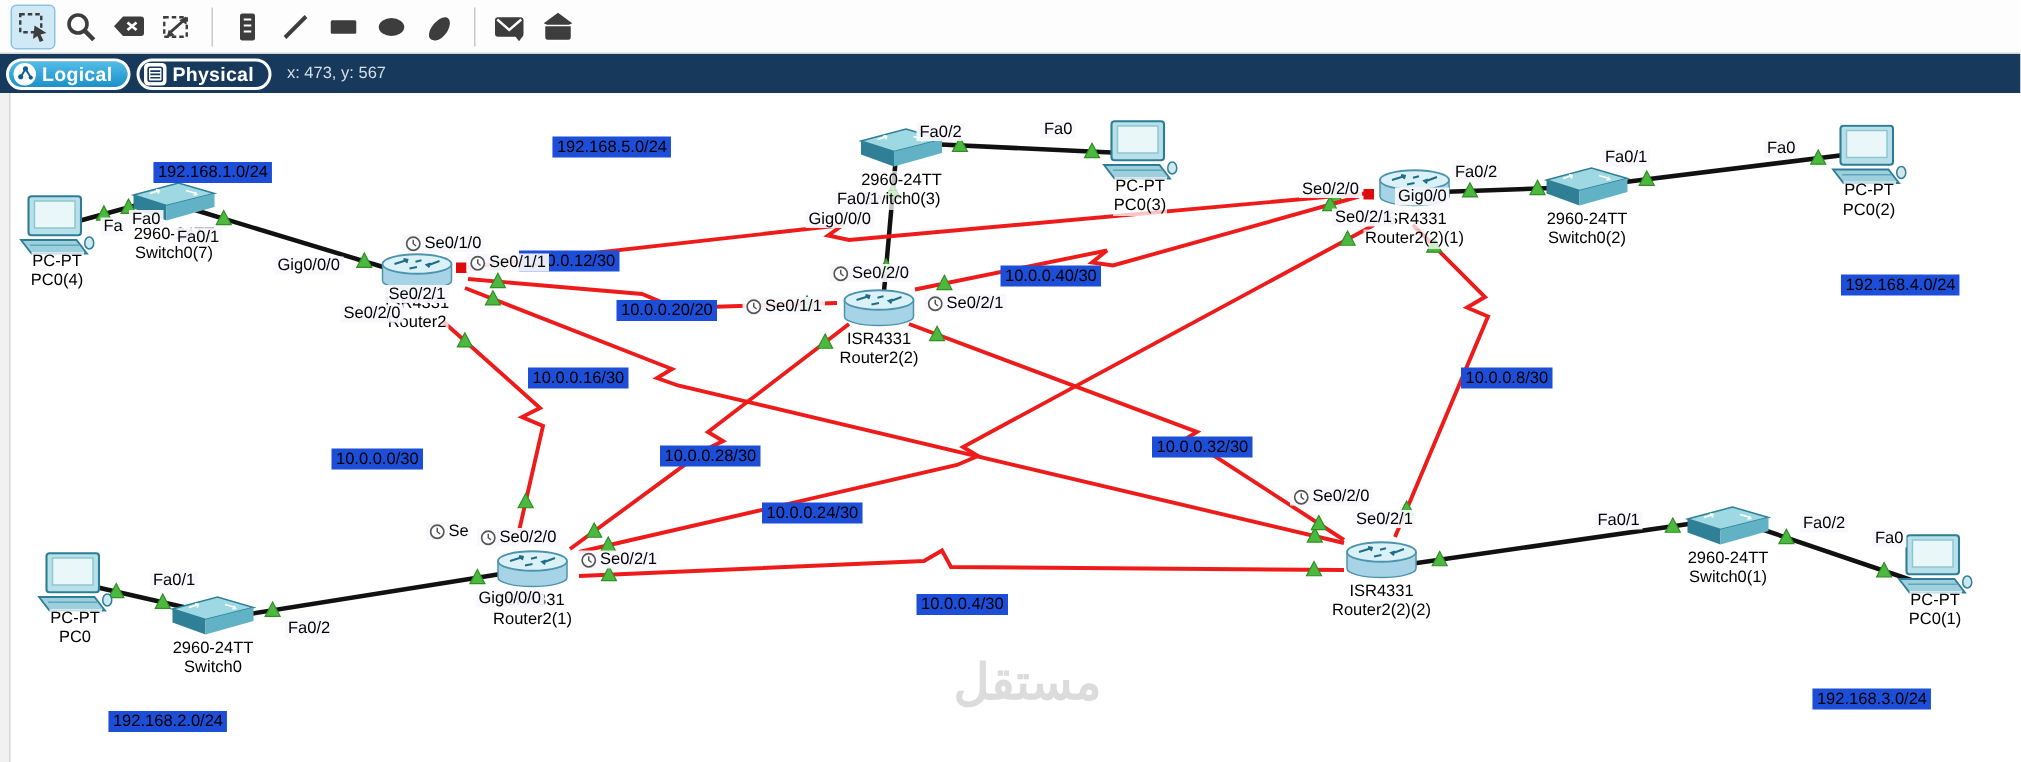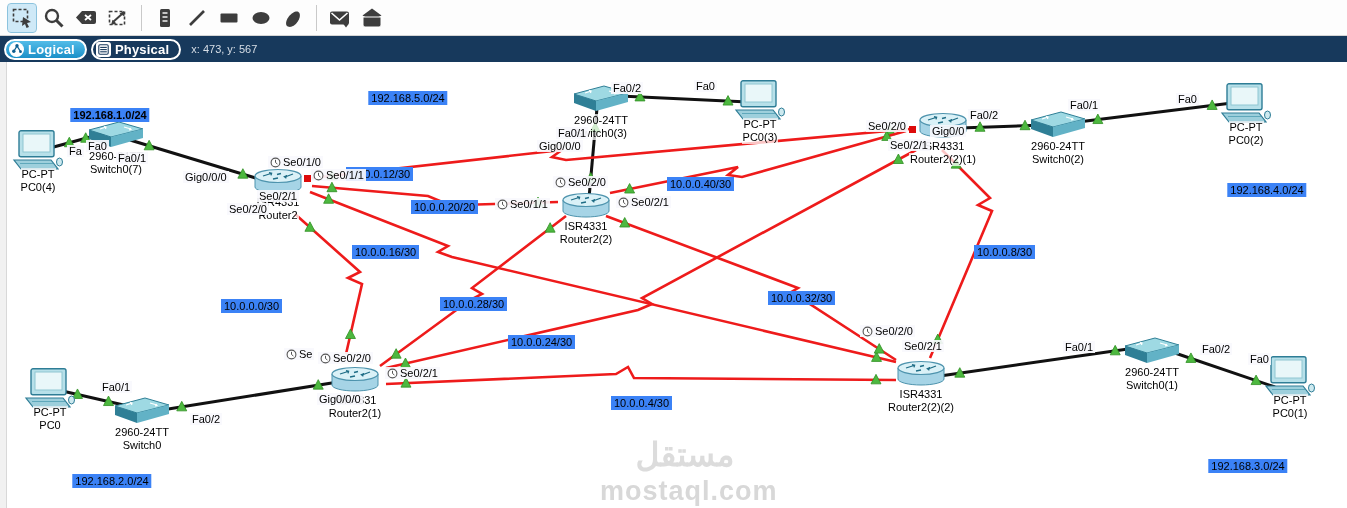--- a/index.html
+++ b/index.html
@@ -22,21 +22,21 @@
   .pill span.lbl { color:#fff; font-weight:bold; font-size:13px; letter-spacing:.2px; }
   #coords { color:#d7dee6; font-size:11px; margin-left:10px; }
 
   
   #canvas { position:absolute; left:0; top:62px; width:1347px; height:446px; background:#fff; }
   #leftstrip { position:absolute; left:0; top:62px; width:7px; height:446px; background:#f1f1f1; border-right:1px solid #d8d8d8; z-index:5; }
   #linksvg { position:absolute; left:0; top:0; width:1347px; height:508px; z-index:6; }
   .device { position:absolute; z-index:8; cursor:pointer; }
   .dlabel { position:absolute; z-index:10; width:130px; text-align:center; font-size:11px; color:#000; line-height:13px; pointer-events:none; }
   .dlabel div { display:inline-block; background:rgba(255,255,255,.75); padding:0 1px; }
-  .nlabel { position:absolute; z-index:11; font-size:11px; color:#000; background:#3b82f6; padding:1px 3px; white-space:nowrap; }
+  .nlabel { position:absolute; z-index:11; font-size:11px; color:#000; background:#1d4ed8; padding:1px 3px; white-space:nowrap; }
   .ilabel { position:absolute; z-index:12; font-size:11px; color:#000; background:rgba(248,249,253,.92); padding:0 2px; white-space:nowrap; display:flex; align-items:center; }
   .ilabel svg { margin-right:2px; }
   #watermark { position:absolute; z-index:20; text-align:center; pointer-events:none; }
   #wm-ar { font-size:33px; font-weight:bold; color:#dcdcdc; line-height:46px; }
   #wm-en { font-size:27px; font-weight:bold; color:#d8d8d8; letter-spacing:1px; line-height:26px; }
 </style>
 </head>
 <body>
 
 <div id="stage">
@@ -203,21 +203,20 @@
       <polyline points="386,384 616,374 628,367 634,378 896,380" fill="none" stroke="#ee1b1b" stroke-width="2.6" stroke-linejoin="miter"></polyline>
       <polygon points="405.9811231671012,377.6312555144739 400.9811231671012,387.1312555144739 410.9811231671012,387.1312555144739" fill="#4db83f" stroke="#2e8f22" stroke-width="0.8"></polygon>
       <polygon points="876.0005826911593,374.34733269229895 871.0005826911593,383.84733269229895 881.0005826911593,383.84733269229895" fill="#4db83f" stroke="#2e8f22" stroke-width="0.8"></polygon>
       <rect x="304" y="175" width="7" height="7" fill="#dd0b0b"></rect>
       <rect x="909" y="126" width="7" height="7" fill="#dd0b0b"></rect>
     </svg>
   <div id="overlay"></div>
 
   <div id="watermark" style="left: 600px; top: 432px; width: 170px;">
     <div id="wm-ar">مستقل</div>
-    <div id="wm-en">mostaql.com</div>
   </div>
 
 <div class="device" style="left: 12px; top: 130px;"><svg width="52" height="42" viewBox="0 0 52 42">
     <rect x="7" y="0.8" width="35" height="26" rx="2" fill="#b7e0e9" stroke="#2e7d96" stroke-width="1.4"></rect>
     <rect x="11" y="4" width="27" height="18" fill="#e9f7f9" stroke="#8fc6d2"></rect>
     <polygon points="2,30 39,30 46,39 9,39" fill="#9dcfdc" stroke="#2e7d96" stroke-width="1.2"></polygon>
     <line x1="8" y1="33.5" x2="41" y2="33.5" stroke="#5fa8bb"></line>
     <ellipse cx="47.5" cy="32" rx="3" ry="4" fill="#cde9ef" stroke="#2e7d96"></ellipse>
       </svg></div>
     <div class="dlabel" style="left: -27px; top: 168px;"><div>PC-PT</div><br><div>PC0(4)</div></div>
@@ -311,21 +310,21 @@
       </svg></div>
     <div class="dlabel" style="left: 1087px; top: 366px;"><div>2960-24TT</div><br><div>Switch0(1)</div></div>
     <div class="device" style="left: 1264px; top: 356px;"><svg width="52" height="42" viewBox="0 0 52 42">
     <rect x="7" y="0.8" width="35" height="26" rx="2" fill="#b7e0e9" stroke="#2e7d96" stroke-width="1.4"></rect>
     <rect x="11" y="4" width="27" height="18" fill="#e9f7f9" stroke="#8fc6d2"></rect>
     <polygon points="2,30 39,30 46,39 9,39" fill="#9dcfdc" stroke="#2e7d96" stroke-width="1.2"></polygon>
     <line x1="8" y1="33.5" x2="41" y2="33.5" stroke="#5fa8bb"></line>
     <ellipse cx="47.5" cy="32" rx="3" ry="4" fill="#cde9ef" stroke="#2e7d96"></ellipse>
       </svg></div>
     <div class="dlabel" style="left: 1225px; top: 394px;"><div>PC-PT</div><br><div>PC0(1)</div></div>
-    <div class="nlabel" style="left: 110px; top: 108px; transform: translateX(-50%); font-weight: bold;">192.168.1.0/24</div>
+    <div class="nlabel" style="left: 142px; top: 108px; transform: translateX(-50%);">192.168.1.0/24</div>
     <div class="nlabel" style="left: 408px; top: 91px; transform: translateX(-50%);">192.168.5.0/24</div>
     <div class="nlabel" style="left: 1267px; top: 183px; transform: translateX(-50%);">192.168.4.0/24</div>
     <div class="nlabel" style="left: 112px; top: 474px; transform: translateX(-50%);">192.168.2.0/24</div>
     <div class="nlabel" style="left: 1248px; top: 459px; transform: translateX(-50%);">192.168.3.0/24</div>
     <div class="nlabel" style="left: 346px; top: 167px;">10.0.0.12/30</div>
     <div class="nlabel" style="left: 411px; top: 200px;">10.0.0.20/20</div>
     <div class="nlabel" style="left: 667px; top: 177px;">10.0.0.40/30</div>
     <div class="nlabel" style="left: 352px; top: 245px;">10.0.0.16/30</div>
     <div class="nlabel" style="left: 221px; top: 299px;">10.0.0.0/30</div>
     <div class="nlabel" style="left: 440px; top: 297px;">10.0.0.28/30</div>

